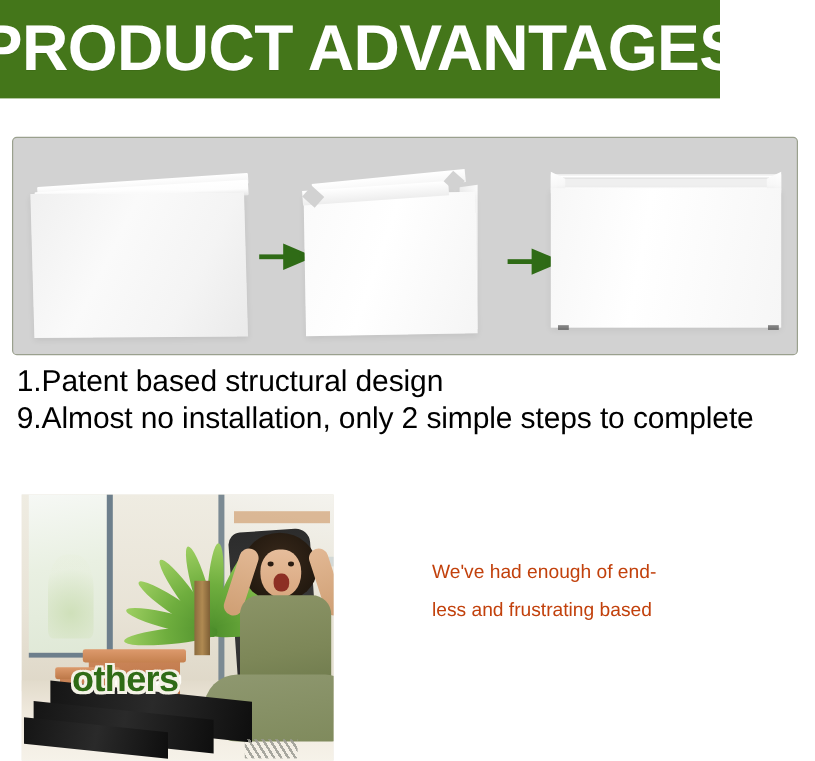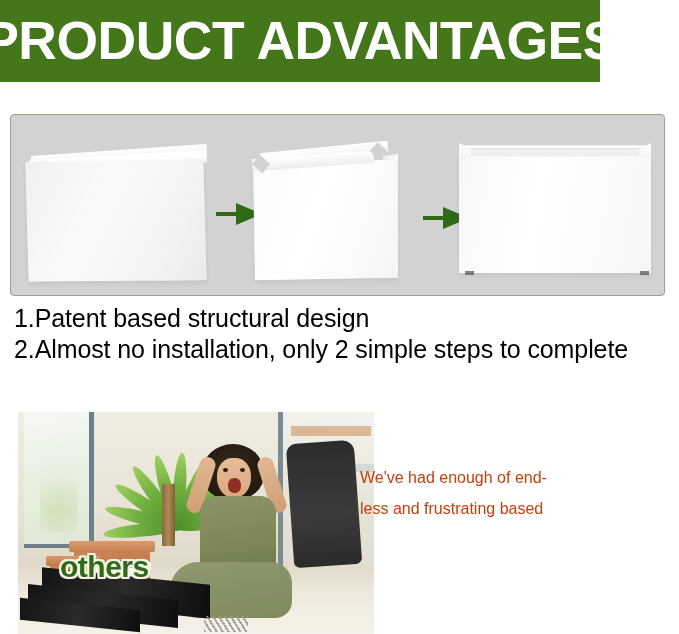--- a/index.html
+++ b/index.html
@@ -267,21 +267,21 @@
     line-height: 31px;
     white-space: nowrap;
     letter-spacing: -0.1px;
   }
 
   
   .photo-block {
     position: absolute;
     left: 18px;
     top: 412px;
-    width: 356px;
+    width: 260px;
     height: 222px;
     overflow: hidden;
     background: #efece4;
   }
   .ph-wall {
     position: absolute;
     left: 0; top: 0; width: 100%; height: 74%;
     background: linear-gradient(180deg, #efece2 0%, #e8e3d6 60%, #ded7c7 100%);
   }
   .ph-window-left {
@@ -529,21 +529,21 @@
     <div class="rim-left"></div>
     <div class="rim-right"></div>
     <div class="front"></div>
     <div class="foot left"></div>
     <div class="foot right"></div>
   </div>
 </div>
 
 <div class="bullet-list">
   <div class="bullet-line">1.Patent based structural design</div>
-  <div class="bullet-line">2.Almost no installation, only 2 simple steps to complete</div>
+  <div class="bullet-line">9.Almost no installation, only 2 simple steps to complete</div>
 </div>
 
 <div class="photo-block">
   <div class="ph-wall"></div>
   <div class="ph-window-left"></div>
   <div class="ph-window-right"></div>
   <div class="ph-floor"></div>
 
   <div class="ph-chair"></div>
 

